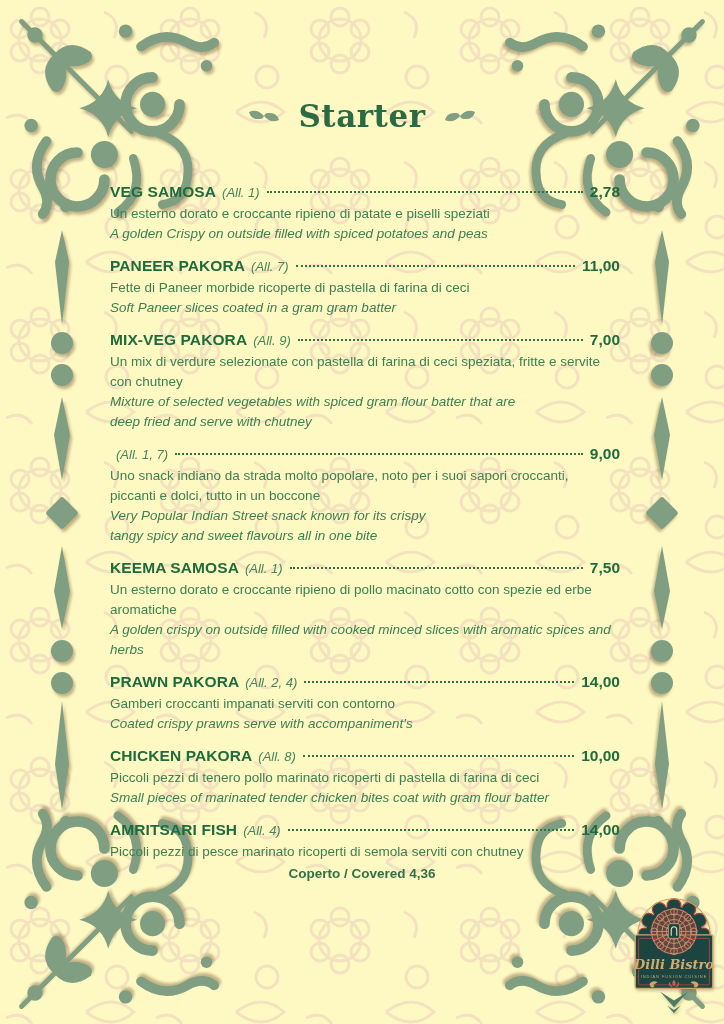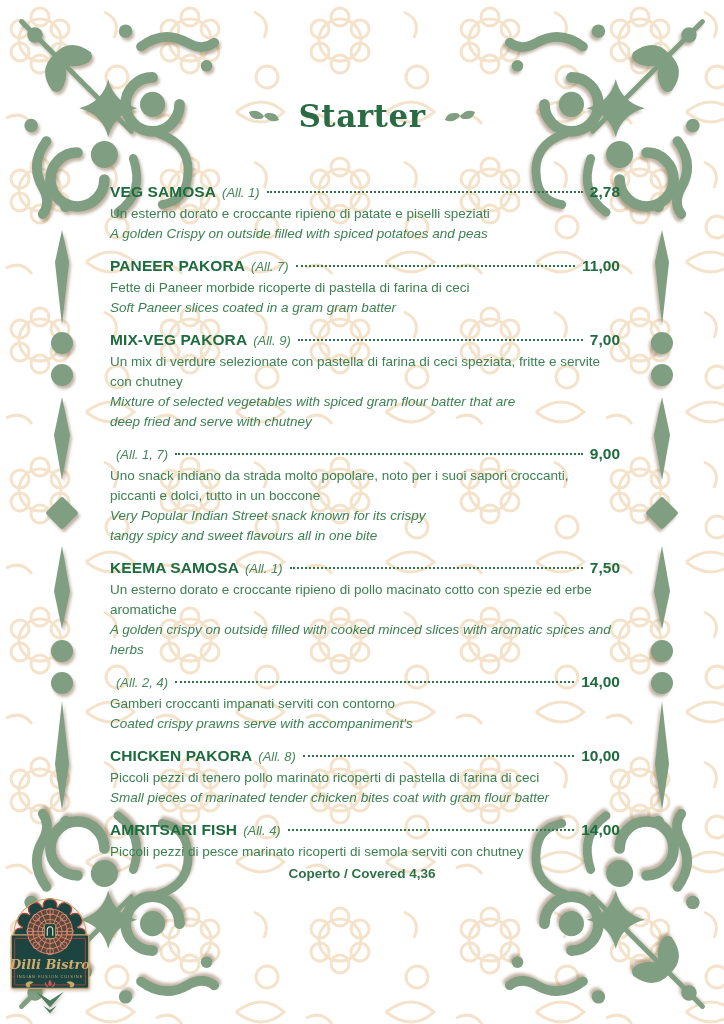--- a/index.html
+++ b/index.html
@@ -1,18 +1,18 @@
 <!DOCTYPE html>
 <html><head>
 <meta charset="utf-8">
 <style>
   html,body{margin:0;padding:0;background:#d8d2c2;}
   .page{
     position:relative;width:724px;height:1024px;margin:0 auto;
-    background:#ffffff;overflow:hidden;
+    background:#fef9c3;overflow:hidden;
     font-family:"Liberation Sans",sans-serif;
   }
   .bg-pattern{position:absolute;inset:0;z-index:0;}
   .flourish{position:absolute;z-index:1;filter:drop-shadow(2.5px 3.5px 1.5px rgba(122,92,58,.45));}
   .corner{width:212px;height:212px;}
   .corner.tl{left:8px;top:8px;}
   .corner.tr{right:8px;top:8px;transform:scaleX(-1);}
   .corner.bl{left:8px;bottom:4px;transform:scaleY(-1);}
   .corner.br{right:8px;bottom:4px;transform:scale(-1,-1);}
   .edge{width:44px;height:580px;top:230px;}
@@ -32,21 +32,21 @@
   .item-row{display:flex;align-items:baseline;line-height:23px;}
   .item-name{font-size:15.5px;font-weight:800;color:#1e6b3d;letter-spacing:.1px;white-space:nowrap;}
   .item-allerg{font-size:13px;font-style:italic;color:#45875a;margin-left:6px;white-space:nowrap;}
   .dots{flex:1;border-bottom:2.5px dotted #2f7247;margin:0 7px;transform:translateY(-4px);}
   .item-price{font-size:15.5px;font-weight:800;color:#1e6b3d;white-space:nowrap;}
   .desc{font-size:13.5px;line-height:20px;color:#3d8153;white-space:pre-line;}
   .desc.en{font-style:italic;}
 
   .coperto{position:absolute;top:866px;left:0;right:0;text-align:center;z-index:2;
     font-size:13.5px;font-weight:bold;color:#2f7247;}
-  .logo-wrap{position:absolute;top:890px;left:0;right:0;display:flex;justify-content:flex-start;z-index:2;}
+  .logo-wrap{position:absolute;top:890px;left:0;right:0;display:flex;justify-content:flex-end;z-index:2;}
   .logo-svg{width:100px;height:126px;filter:drop-shadow(1.5px 2px 1.5px rgba(122,92,58,.35));}
   .logo-title{font-family:"DejaVu Serif","Liberation Serif",serif;font-style:italic;font-weight:bold;}
   .logo-tag{font-family:"Liberation Sans",sans-serif;}
 </style>
 </head>
 <body>
 
 <div class="page">
 
   <svg class="bg-pattern" width="724" height="1024">
@@ -188,20 +188,21 @@
         <span class="item-allerg">(All. 1)</span>
         <span class="dots"></span>
         <span class="item-price">7,50</span>
       </div>
       <div class="desc it">Un esterno dorato e croccante ripieno di pollo macinato cotto con spezie ed erbe aromatiche</div>
       <div class="desc en">A golden crispy on outside filled with cooked minced slices with aromatic spices and herbs</div>
     </div>
 
     <div class="item">
       <div class="item-row">
+        <span class="item-name">PRAWN PAKORA</span>
         <span class="item-allerg">(All. 2, 4)</span>
         <span class="dots"></span>
         <span class="item-price">14,00</span>
       </div>
       <div class="desc it">Gamberi croccanti impanati serviti con contorno</div>
       <div class="desc en">Coated crispy prawns serve with accompaniment's</div>
     </div>
 
     <div class="item">
       <div class="item-row">

